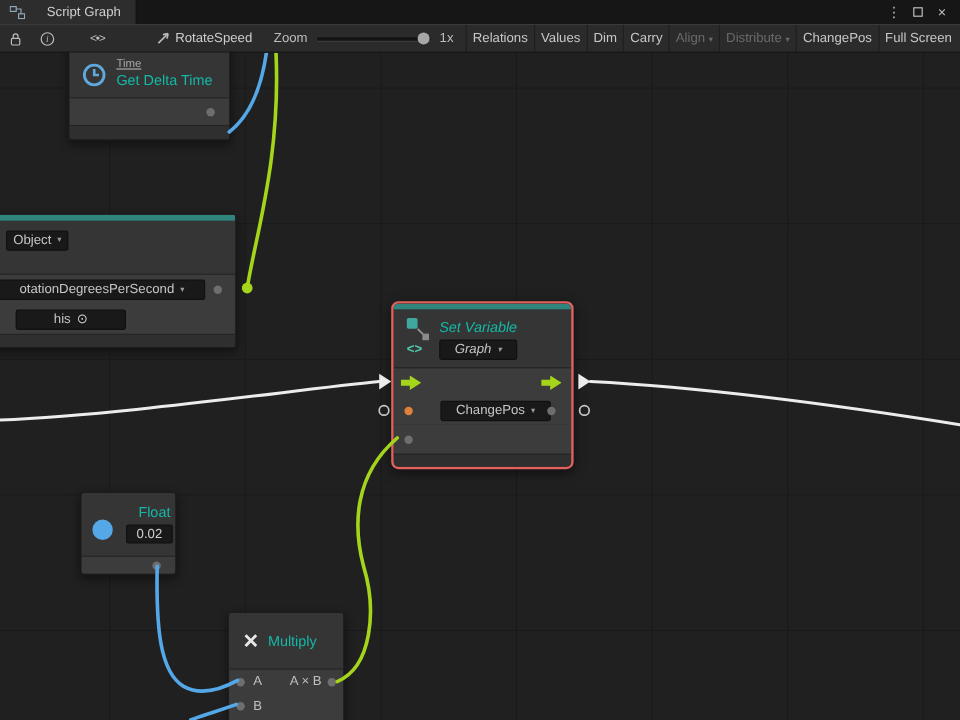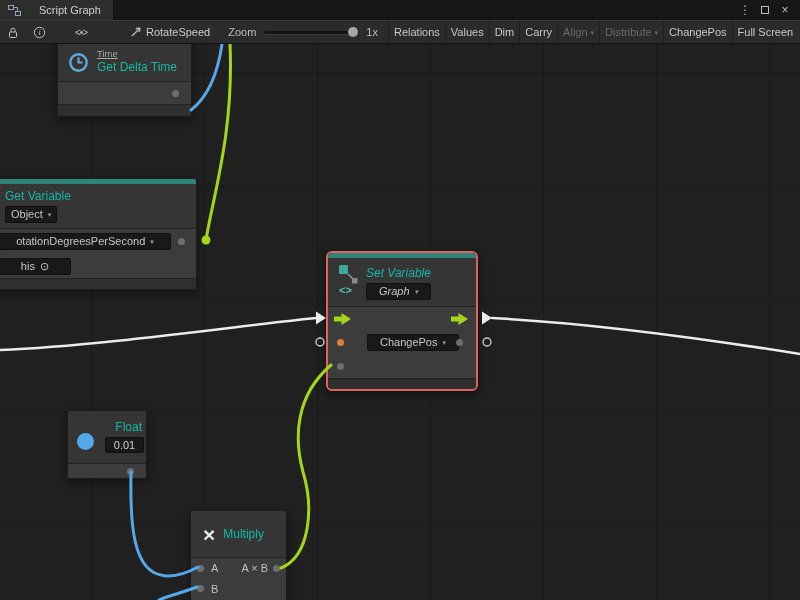--- a/index.html
+++ b/index.html
@@ -172,35 +172,34 @@
       </div>
       <div class="node-body row" style="height:23px;">
         <span class="port" style="right:12px;"></span>
       </div>
       <div class="node-footer" style="height:12px;"></div>
     </div>
 
     <div class="node" style="left:-12px;top:134px;width:209px;">
       <div class="teal-bar"></div>
       <div class="node-header" style="height:44px;padding:5px 10px 0 16px;">
-        <div class="ntitle">Get Variable</div>
         <span class="dd" style="margin-top:3px;">
           <span>Object</span>
           <span class="chev">▾</span>
         </span>
       </div>
       <div class="node-body row" style="height:26px;">
         <span class="dd" style="margin-left:10px;width:172px;">
           <span>otationDegreesPerSecond</span>
           <span class="chev">▾</span>
         </span>
         <span class="port" style="right:11px;"></span>
       </div>
       <div class="node-body row" style="height:24px;border-top:none;">
-        <span class="dd" style="margin-left:10px;width:72px;">
+        <span class="dd" style="margin-left:24px;width:92px;">
           <span>his</span>
           <span style="font-size:11px;color:#cccccc;">⊙</span>
         </span>
       </div>
       <div class="node-footer" style="height:11px;"></div>
     </div>
 
     <div class="sel-wrap" style="left:326px;top:207px;width:152px;">
       <div class="node-inner">
         <div class="teal-bar"></div>
@@ -239,21 +238,21 @@
           <span class="port" style="left:9px;"></span>
         </div>
         <div class="node-footer" style="height:11px;"></div>
       </div>
     </div>
 
     <div class="node" style="left:67px;top:366px;width:80px;">
       <div class="node-header" style="height:52px;position:relative;">
         <span style="position:absolute;left:9px;top:22px;width:17px;height:17px;border-radius:50%;background:var(--value-blue);"></span>
         <span class="ntitle" style="position:absolute;left:40px;top:9px;width:34px;text-align:right;">Float</span>
-        <span class="valbox" style="position:absolute;left:37px;top:26px;width:39px;height:16px;line-height:14px;">0.01</span>
+        <span class="valbox" style="position:absolute;left:37px;top:26px;width:39px;height:16px;line-height:14px;">0.02</span>
       </div>
       <div class="node-body row" style="height:15px;">
         <span class="port" style="right:12px;"></span>
       </div>
     </div>
 
     <div class="node" style="left:190px;top:466px;width:97px;height:100px;">
       <div class="node-header" style="height:46px;display:flex;align-items:center;gap:8px;padding-left:12px;">
         <span style="font-size:21px;font-weight:bold;color:#e8e8e8;line-height:1;">×</span>
         <span class="ntitle">Multiply</span>

